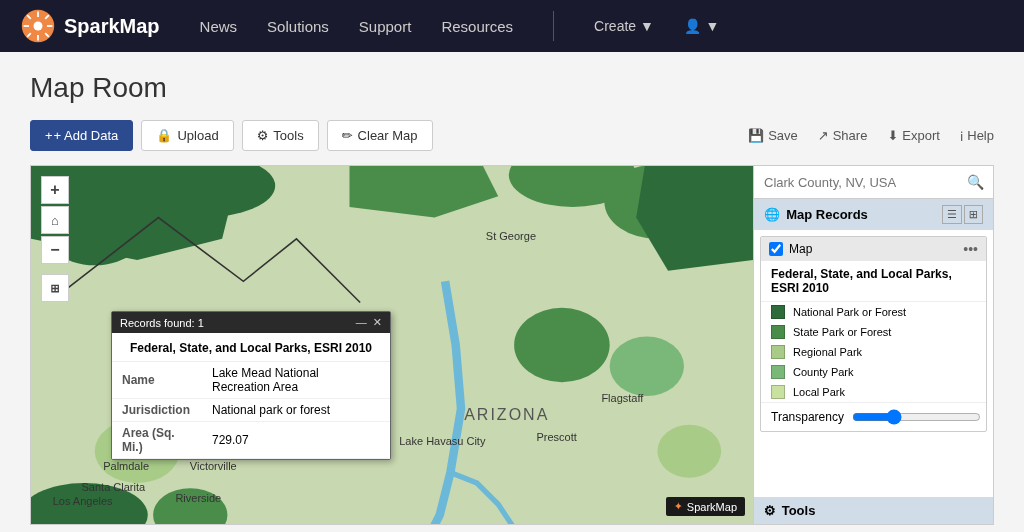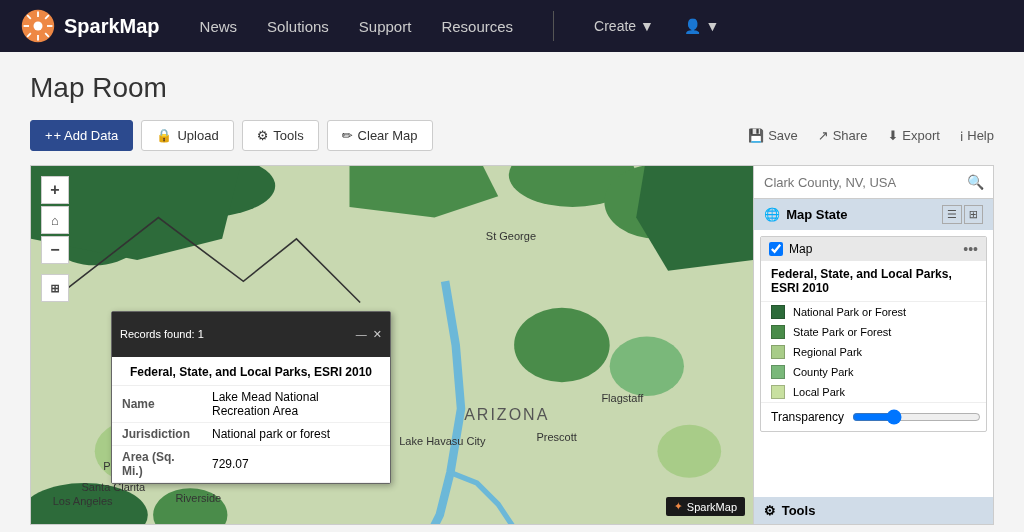--- a/index.html
+++ b/index.html
@@ -164,24 +164,24 @@
       border: 1px solid #666;
       border-radius: 2px;
       box-shadow: 2px 2px 6px rgba(0,0,0,0.3);
       width: 280px;
       font-size: 12px;
       z-index: 10;
     }
     .popup-header {
       background: #2a2a2a;
       color: #fff;
-      padding: 16px 8px;
+      padding: 4px 8px;
       display: flex;
       justify-content: space-between;
-      align-items: flex-start;
+      align-items: center;
       font-size: 11px;
     }
     .popup-header-icons {
       display: flex;
       gap: 6px;
     }
     .popup-header-icon {
       cursor: pointer;
       color: #ccc;
       font-size: 11px;
@@ -544,21 +544,21 @@
 
     <div class="sidebar">
 
       <div class="sidebar-search">
         <input type="text" placeholder="Clark County, NV, USA" style="">
         <button class="sidebar-search-btn">🔍</button>
       </div>
 
       <div class="sidebar-section-header">
         <span>🌐</span>
-        <span>Map State</span>
+        <span>Map Records</span>
         <div class="view-icons">
           <button class="view-icon-btn">☰</button>
           <button class="view-icon-btn">⊞</button>
         </div>
       </div>
 
       <div class="layer-box">
         <div class="layer-box-header">
           <input type="checkbox" class="layer-checkbox" checked="" style="">
           <span>Map</span>

